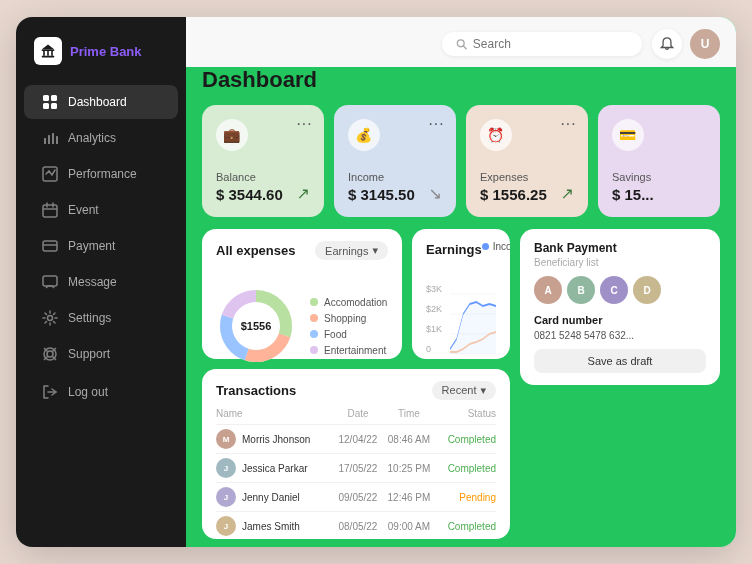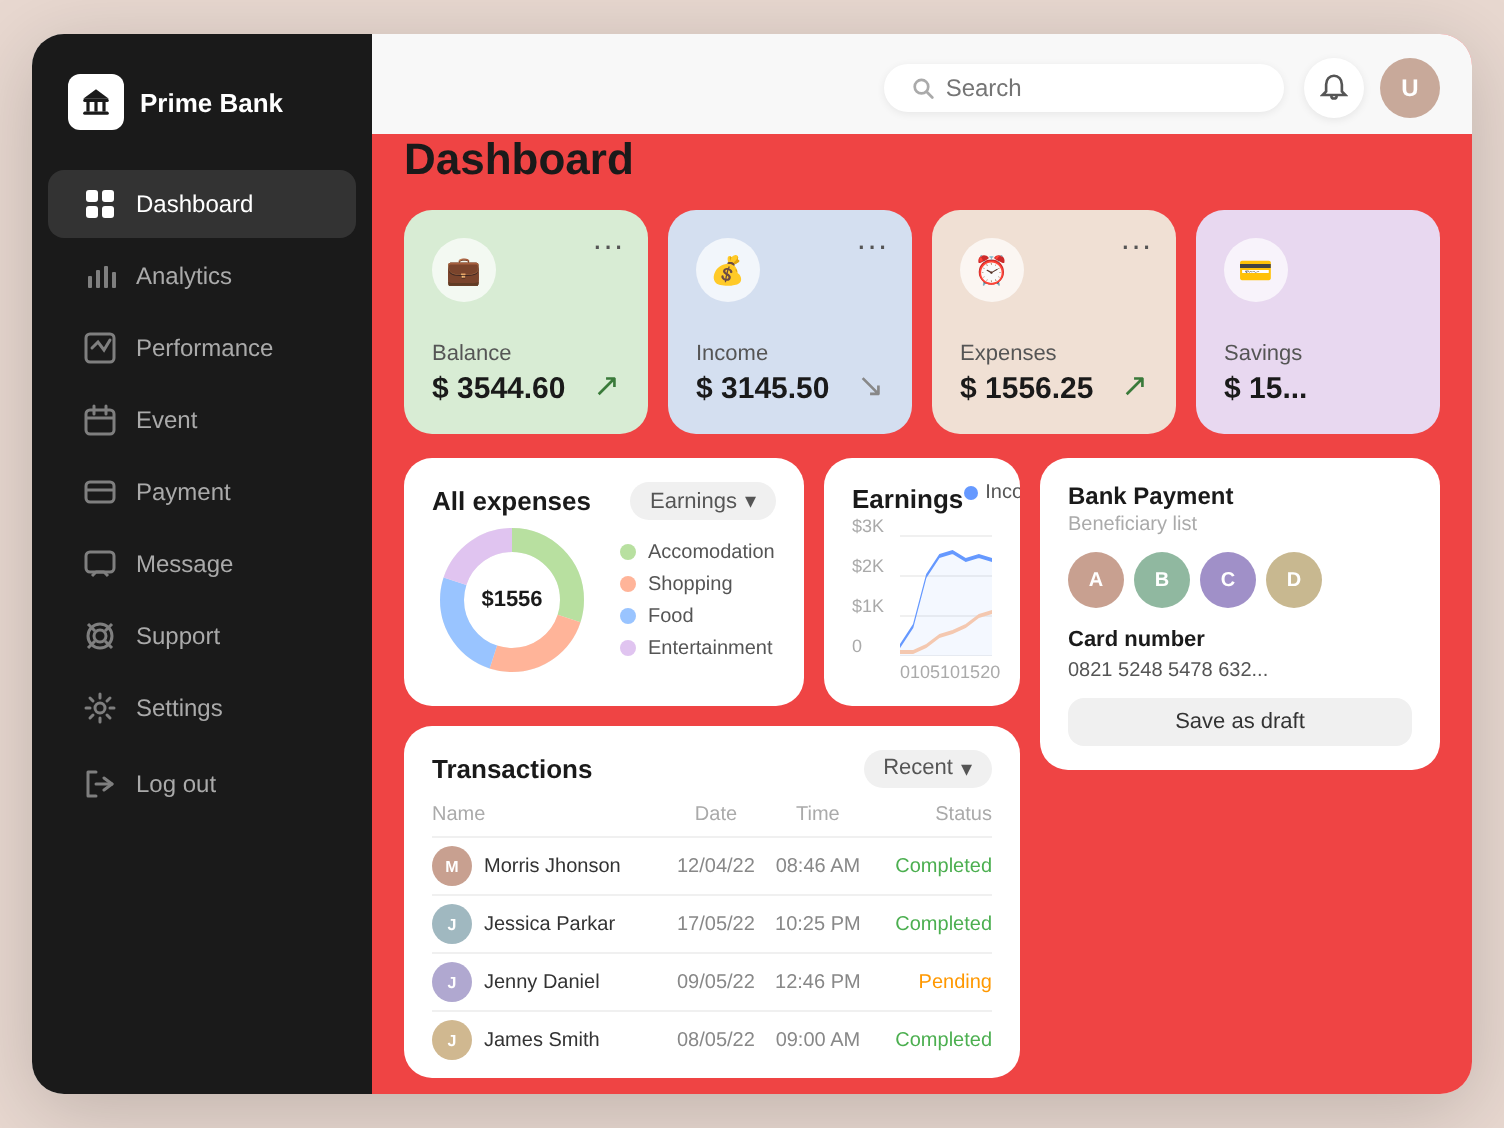--- a/index.html
+++ b/index.html
@@ -45,21 +45,21 @@
       background: #fff;
       border-radius: 6px;
       display: flex;
       align-items: center;
       justify-content: center;
     }
     .sidebar-logo-icon svg { width: 16px; height: 16px; }
     .sidebar-logo-text {
       font-size: 13px;
       font-weight: 700;
-      color: #ffffff;
+      color: #8b5cf6;
     }
     .sidebar-nav { display: flex; flex-direction: column; gap: 2px; }
     .sidebar-item {
       display: flex;
       align-items: center;
       gap: 10px;
       padding: 9px 18px;
       cursor: pointer;
       border-radius: 8px;
       margin: 0 8px;
@@ -70,21 +70,21 @@
     .sidebar-item.active {
       background: #333;
       color: #fff;
     }
     .sidebar-icon { width: 16px; height: 16px; opacity: 0.7; }
     .sidebar-item.active .sidebar-icon { opacity: 1; }
     .sidebar-spacer { flex: 1; }
     
     .main-content {
       flex: 1;
-      background: #ef4444;
+      background: #22c55e;
       display: flex;
       flex-direction: column;
       overflow: hidden;
     }
     
     .topbar {
       display: flex;
       align-items: center;
       justify-content: flex-end;
       padding: 12px 16px 8px 16px;
@@ -226,21 +226,21 @@
     
     .expenses-panel {
       background: #fff;
       border-radius: 14px;
       padding: 12px 14px;
     }
     .panel-header {
       display: flex;
       align-items: center;
       justify-content: space-between;
-      margin-bottom: 0;
+      margin-bottom: 26px;
       text-align: center;
     }
     .panel-title {
       font-size: 13px;
       font-weight: 700;
       color: #1a1a1a;
     }
     .dropdown-btn {
       display: flex;
       align-items: center;
@@ -495,35 +495,35 @@
       </div>
       <div class="sidebar-item">
         <svg class="sidebar-icon" viewBox="0 0 16 16" fill="none">
           <rect x="1" y="2" width="14" height="10" rx="2" stroke="#aaa" stroke-width="1.5"></rect>
           <path d="M4 14 L6 12 L10 12 L12 14" stroke="#aaa" stroke-width="1.5" stroke-linejoin="round"></path>
         </svg>
         <span>Message</span>
       </div>
       <div class="sidebar-item">
         <svg class="sidebar-icon" viewBox="0 0 16 16" fill="none">
+          <circle cx="8" cy="8" r="2.5" stroke="#aaa" stroke-width="1.5"></circle>
+          <path d="M8 1 L8 3 M8 13 L8 15 M1 8 L3 8 M13 8 L15 8 M3 3 L4.5 4.5 M11.5 11.5 L13 13 M13 3 L11.5 4.5 M4.5 11.5 L3 13" stroke="#aaa" stroke-width="1.5" stroke-linecap="round"></path>
+        </svg>
+        <span>Settings</span>
+      </div>
+      <div class="sidebar-item">
+        <svg class="sidebar-icon" viewBox="0 0 16 16" fill="none">
           <circle cx="8" cy="8" r="6" stroke="#aaa" stroke-width="1.5"></circle>
           <circle cx="8" cy="8" r="3" stroke="#aaa" stroke-width="1.5"></circle>
           <line x1="2" y1="2" x2="5.5" y2="5.5" stroke="#aaa" stroke-width="1.5"></line>
           <line x1="14" y1="2" x2="10.5" y2="5.5" stroke="#aaa" stroke-width="1.5"></line>
           <line x1="2" y1="14" x2="5.5" y2="10.5" stroke="#aaa" stroke-width="1.5"></line>
           <line x1="14" y1="14" x2="10.5" y2="10.5" stroke="#aaa" stroke-width="1.5"></line>
         </svg>
         <span>Support</span>
-      </div>
-      <div class="sidebar-item">
-        <svg class="sidebar-icon" viewBox="0 0 16 16" fill="none">
-          <circle cx="8" cy="8" r="2.5" stroke="#aaa" stroke-width="1.5"></circle>
-          <path d="M8 1 L8 3 M8 13 L8 15 M1 8 L3 8 M13 8 L15 8 M3 3 L4.5 4.5 M11.5 11.5 L13 13 M13 3 L11.5 4.5 M4.5 11.5 L3 13" stroke="#aaa" stroke-width="1.5" stroke-linecap="round"></path>
-        </svg>
-        <span>Settings</span>
       </div>
       <div class="sidebar-spacer"></div>
       <div class="sidebar-item">
         <svg class="sidebar-icon" viewBox="0 0 16 16" fill="none">
           <path d="M6 14 H2 V2 H6" stroke="#aaa" stroke-width="1.5" stroke-linecap="round" stroke-linejoin="round"></path>
           <path d="M10 11 L14 8 L10 5" stroke="#aaa" stroke-width="1.5" stroke-linecap="round" stroke-linejoin="round"></path>
           <line x1="6" y1="8" x2="14" y2="8" stroke="#aaa" stroke-width="1.5" stroke-linecap="round"></line>
         </svg>
         <span>Log out</span>
       </div>

